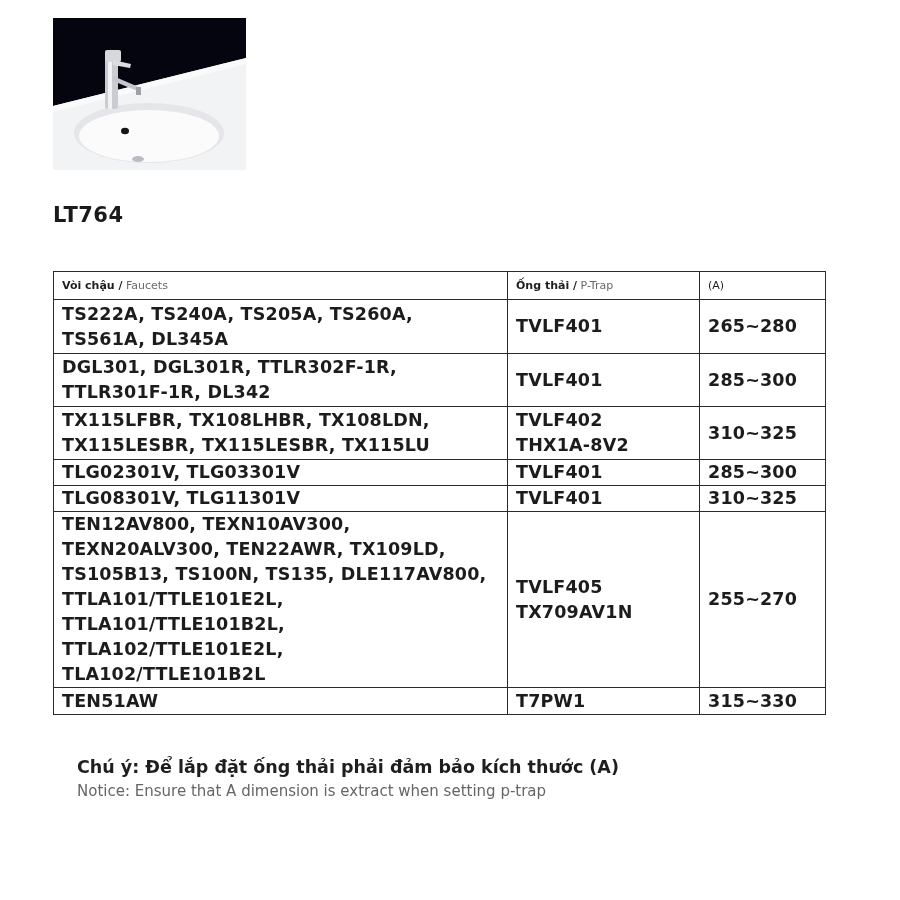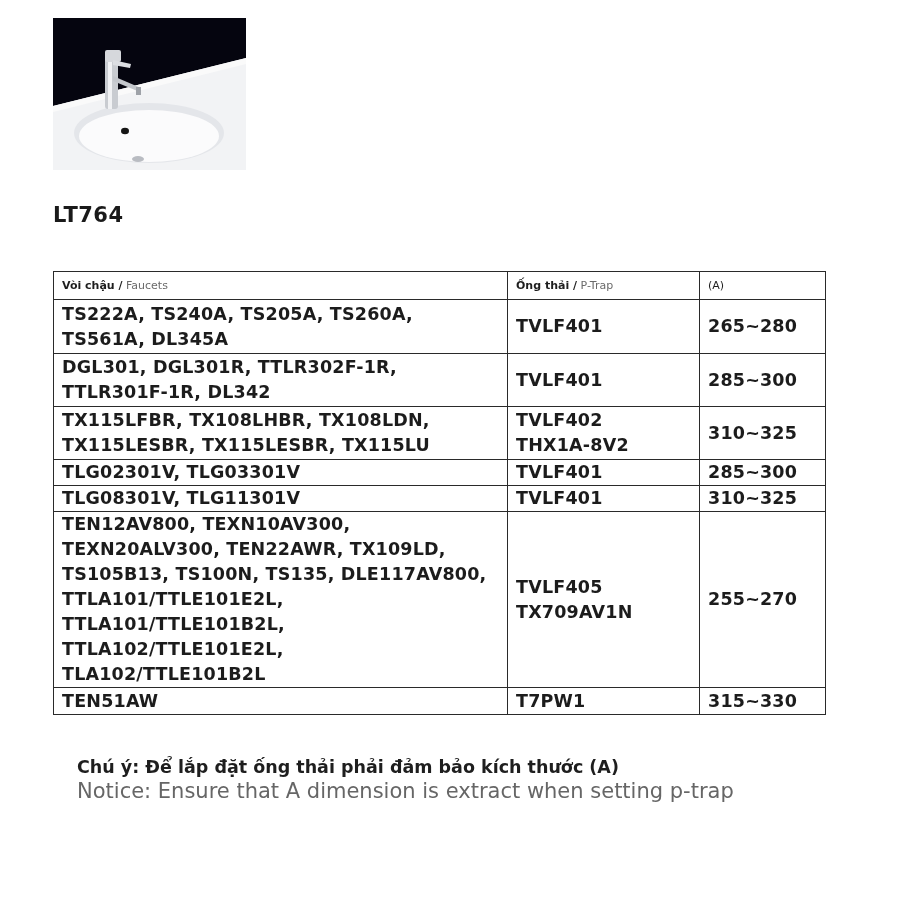--- a/index.html
+++ b/index.html
@@ -20,21 +20,21 @@
     th .vi { font-weight: bold; color: #1e1e1e; }
     th .en { color: #6a6a6a; }
     th.center, td.center { text-align: left; }
     th.a-col { font-weight: bold; }
     td { font-size: 17.5px; font-weight: bold; line-height: 25px; color: #1c1c1c; letter-spacing: 0.2px; }
     td.faucets { padding-left: 8px; }
     td .line { display: block; }
 
     .note { position: absolute; left: 53px; top: 755px; margin-left: 24px; }
     .note-vi { font-size: 17.5px; font-weight: bold; color: #1e1e1e; line-height: 24px; }
-    .note-en { font-size: 21px; color: #666666; line-height: 24px; }
+    .note-en { font-size: 15px; color: #666666; line-height: 24px; }
   </style>
 </head>
 <body>
 
 <div class="photo">
   <svg width="193" height="152" viewBox="0 0 193 152">
     <rect x="0" y="0" width="193" height="152" fill="#05050f"></rect>
     <polygon points="0,88 193,40 193,152 0,152" fill="#f2f3f5"></polygon>
     <polygon points="0,88 193,40 193,46 0,94" fill="#fafafa"></polygon>
     <ellipse cx="96" cy="115" rx="75" ry="30" fill="#e4e6ea"></ellipse>

